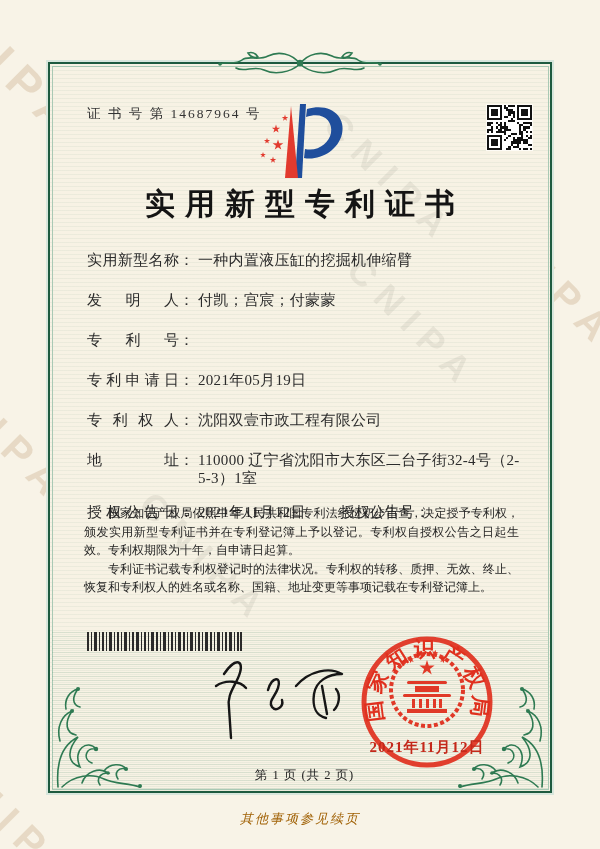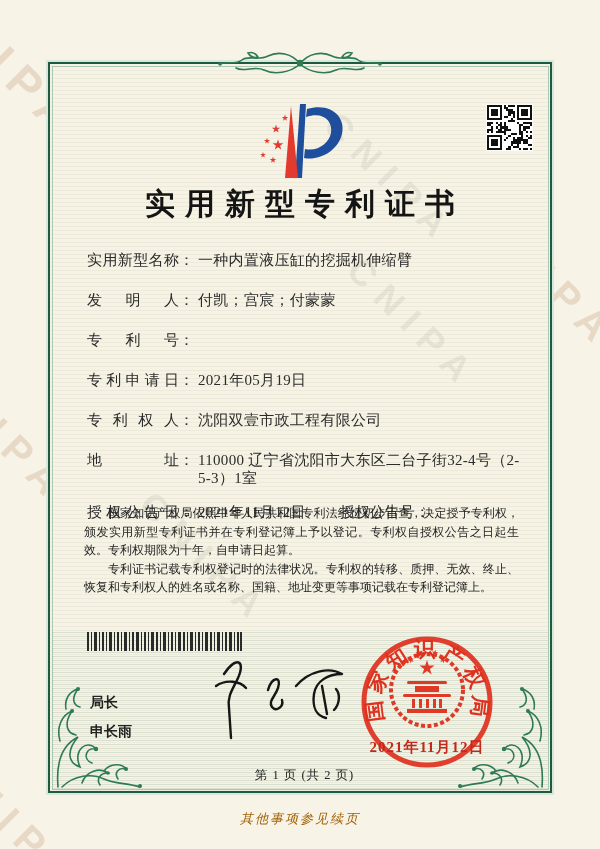--- a/index.html
+++ b/index.html
@@ -103,20 +103,21 @@
       <path d="M100 17 C108 6 122 4 132 9 C142 14 152 8 158 13 C164 18 174 14 180 17"></path>
       <path d="M100 17 C90 26 74 28 64 23 C54 18 44 26 36 21"></path>
       <path d="M100 17 C110 26 126 28 136 23 C146 18 156 26 164 21"></path>
       <path d="M58 10 q-4 -6 -10 -4 q4 6 10 4 M142 10 q4 -6 10 -4 q-4 6 -10 4"></path>
     </g>
     <circle cx="100" cy="16" r="3.2" fill="#2e7a52"></circle>
     <circle cx="20" cy="17" r="1.8" fill="#2e7a52"></circle>
     <circle cx="180" cy="17" r="1.8" fill="#2e7a52"></circle>
   </svg>
 
+  <div class="cert-no">证 书 号 第 14687964 号</div>
 
   <svg class="logo" width="92" height="86" viewBox="0 0 92 86">
     <defs>
       <path id="st" d="M0,-1 L0.224,-0.309 0.951,-0.309 0.363,0.118 0.588,0.809 0,0.382 -0.588,0.809 -0.363,0.118 -0.951,-0.309 -0.224,-0.309 Z"></path>
     </defs>
     <path d="M42 6 L48 6 L44 80 L37 80 Z" fill="#1f4e9c"></path>
     <path d="M49 11 C74 4 88 20 84 36 C80 53 61 63 46 60 L47 51 C60 54 71 45 73 35 C75 23 65 13 48 19 Z" fill="#1f4e9c"></path>
     <path d="M33 8 L40 80 L27 80 Z" fill="#e23a2e"></path>
     <g fill="#e23a2e">
       <use href="#st" transform="translate(27,20) scale(3.4)"></use>
@@ -343,24 +344,20 @@
         <rect x="130" width="3" height="19"></rect>
         <rect x="135" width="1" height="19"></rect>
       <rect x="138" width="2" height="19"></rect>
         <rect x="142" width="3" height="19"></rect>
         <rect x="147" width="1" height="19"></rect>
       <rect x="150" width="2" height="19"></rect>
         <rect x="153" width="2" height="19"></rect>
     </g>
   </svg>
 
-  <div class="director">
-    <div>局长</div>
-    <div>申长雨</div>
-  </div>
 
   <svg class="signature" width="170" height="100" viewBox="0 0 170 100">
     <g stroke="#161616" stroke-width="2.4" fill="none" stroke-linecap="round" stroke-linejoin="round">
       <path d="M34 22 C46 4 56 8 48 26 C43 37 37 44 39 56 L41 86"></path>
       <path d="M26 34 C36 27 50 29 56 36"></path>
       <path d="M78 38 C82 24 92 24 88 36 C85 45 78 49 82 55 C86 60 94 55 92 48"></path>
       <path d="M106 34 C120 18 140 15 152 22 C138 22 126 29 124 42 C122 56 127 64 136 66"></path>
       <path d="M132 34 L137 62"></path>
       <path d="M146 37 C151 43 149 53 144 58"></path>
     </g>

